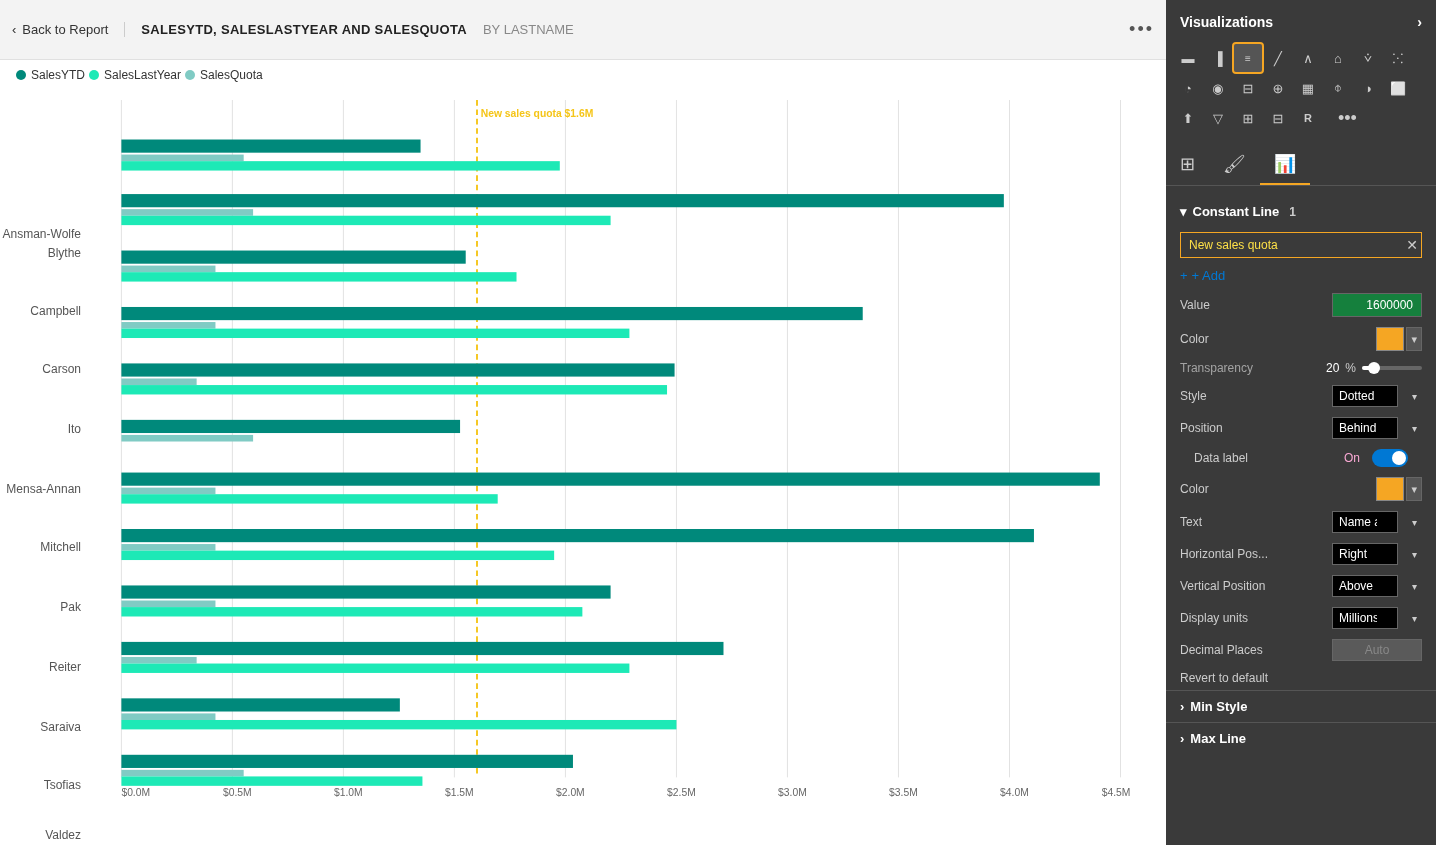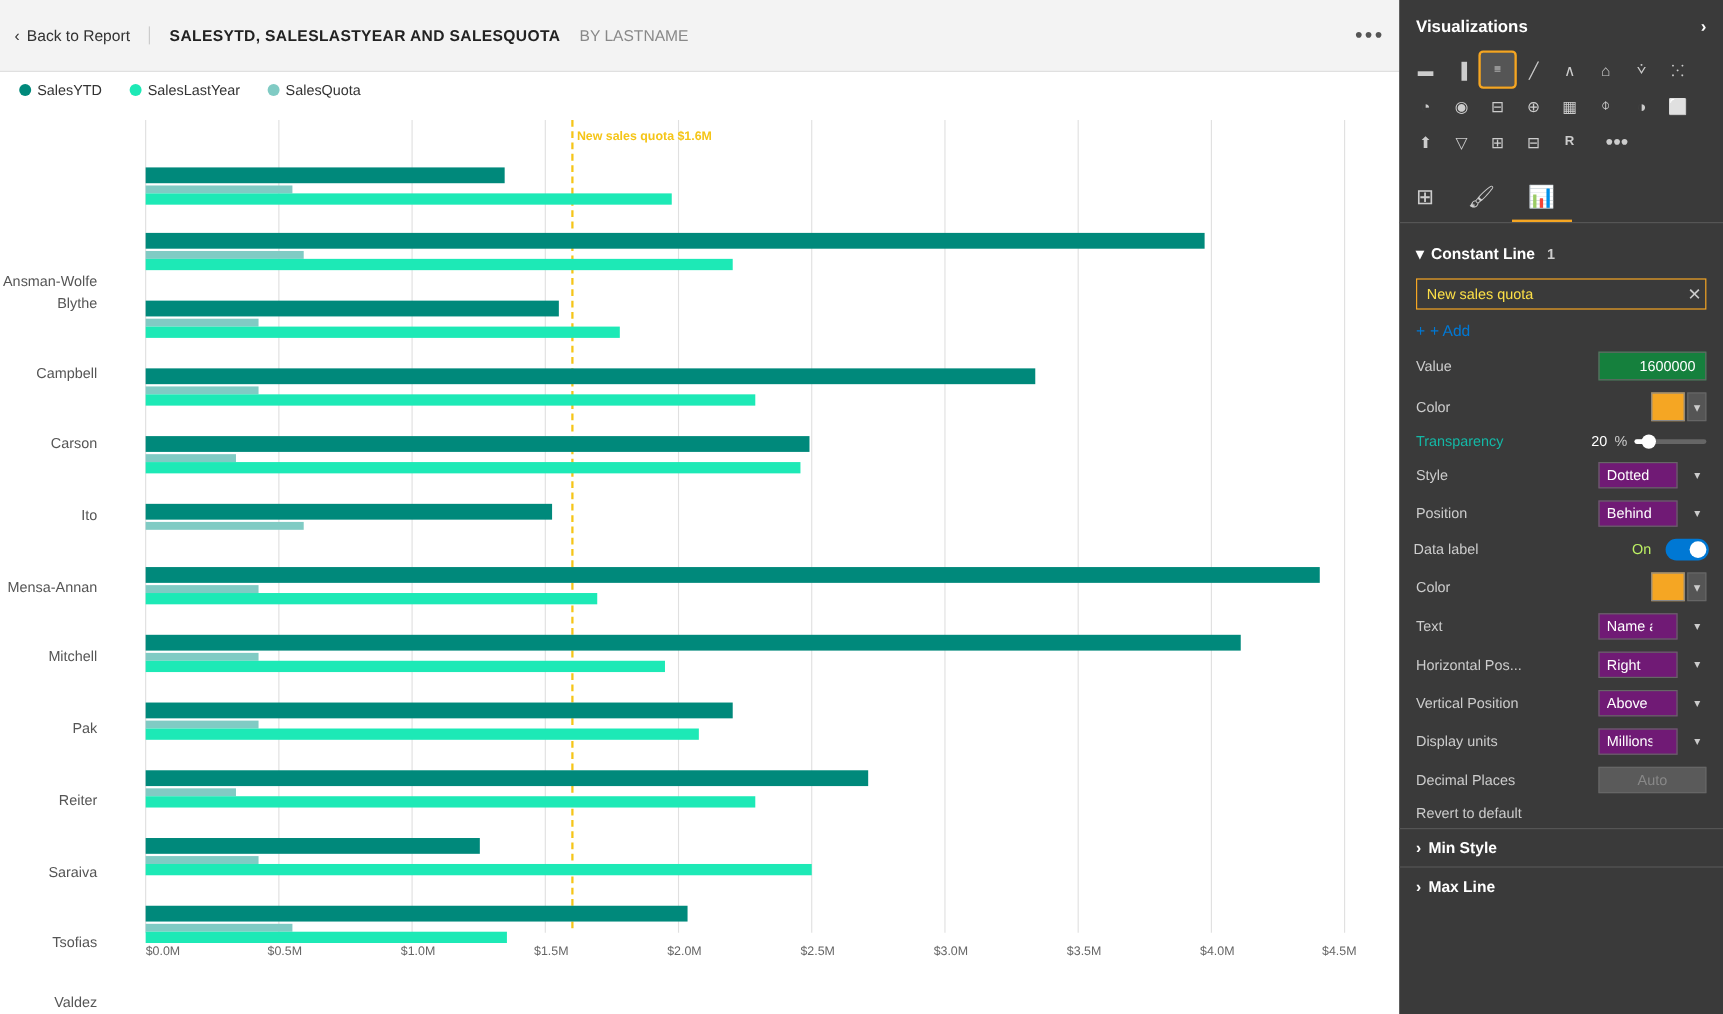--- a/index.html
+++ b/index.html
@@ -51,21 +51,21 @@
     .menu-dots {
       margin-left: auto;
       color: #555;
       cursor: pointer;
       font-size: 18px;
       letter-spacing: 2px;
     }
     
     .legend {
       display: flex;
-      gap: 23px;
+      gap: 4px;
       padding: 8px 16px;
       font-size: 12px;
       align-items: center;
     }
     
     .legend-item {
       display: flex;
       align-items: center;
       gap: 5px;
       font-size: 12px;
@@ -238,42 +238,42 @@
       position: absolute;
       right: 5px;
       top: 50%;
       transform: translateY(-50%);
       color: #ccc;
       font-size: 10px;
       pointer-events: none;
     }
     
     .select-wrapper select {
-      background: #701a75;
+      background: #000000;
       border: 1px solid #666;
       color: #fff;
       font-size: 12px;
       padding: 3px 20px 3px 6px;
       width: 66px;
       cursor: pointer;
       appearance: none;
       -webkit-appearance: none;
       outline: none;
     }
     
     .transparency-row {
       display: flex;
       align-items: center;
       padding: 5px 14px;
       gap: 6px;
     }
     
     .transparency-label {
       font-size: 12px;
-      color: #14b8a6;
+      color: #a3a3a3;
       flex: 1;
     }
     
     .transparency-value {
       font-size: 12px;
       color: #fff;
       width: 30px;
       text-align: right;
     }
     
@@ -305,33 +305,33 @@
       border-radius: 50%;
       position: absolute;
       top: -4px;
       left: 20%;
       transform: translateX(-50%);
     }
     
     .toggle-row {
       display: flex;
       align-items: center;
-      padding: 5px 12px;
+      padding: 5px 28px;
       gap: 8px;
     }
     
     .toggle-label {
       font-size: 12px;
       color: #ccc;
       flex: 1;
     }
     
     .toggle-on-text {
       font-size: 12px;
-      color: #bef264;
+      color: #f9a8d4;
       margin-right: 4px;
     }
     
     .toggle-switch {
       width: 36px;
       height: 18px;
       background: #0078d4;
       border-radius: 9px;
       position: relative;
       cursor: pointer;

